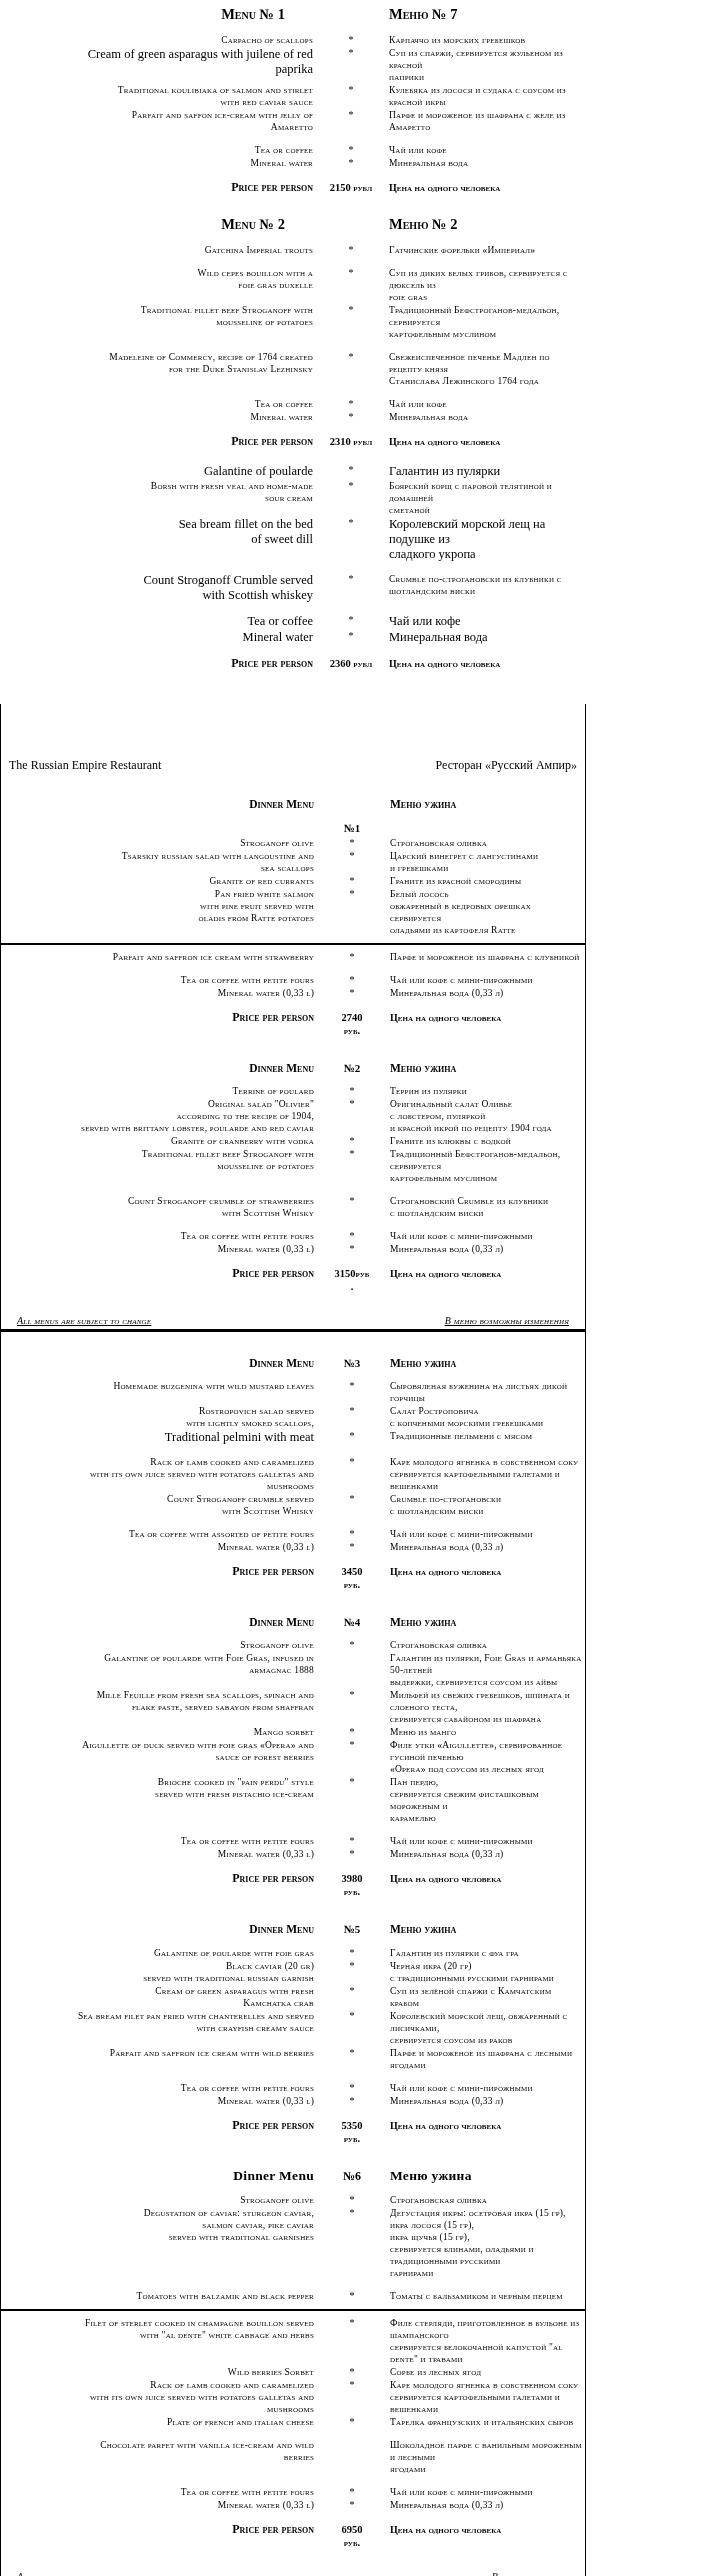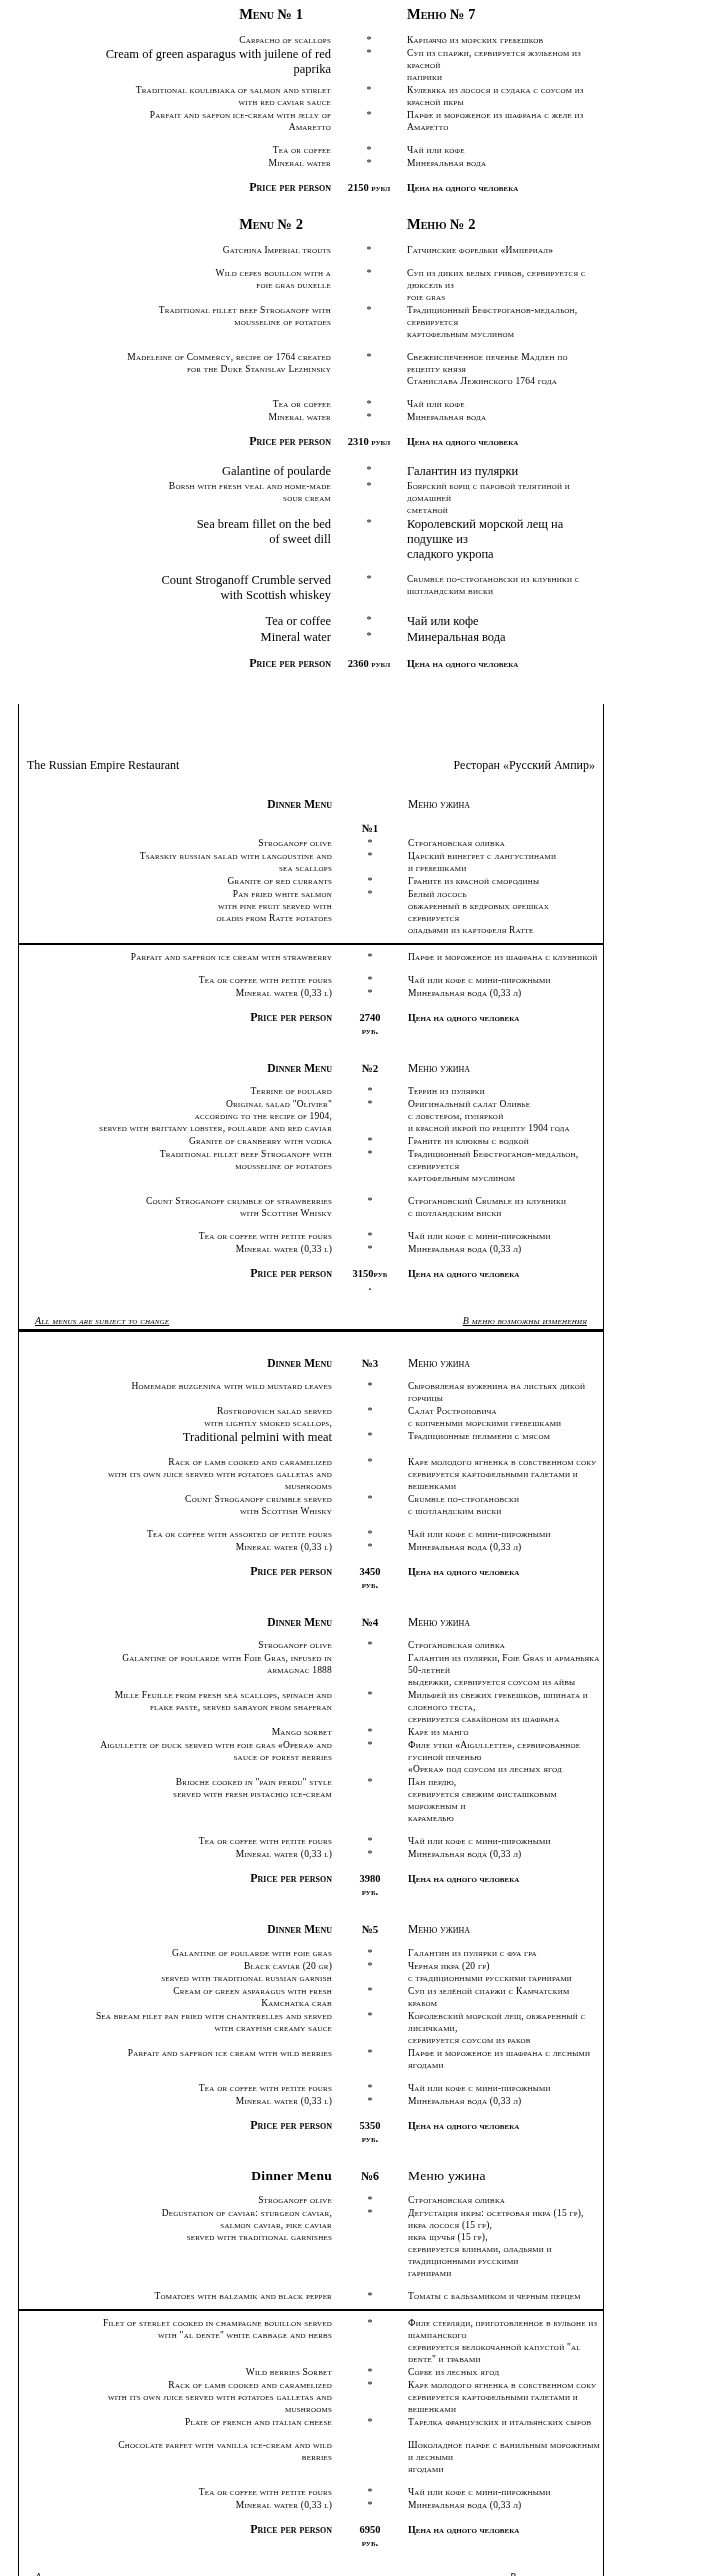--- a/index.html
+++ b/index.html
@@ -1,21 +1,21 @@
 <!DOCTYPE html>
 <html><head>
 <meta charset="utf-8">
 <style>
   html,body{margin:0;padding:0;}
   body{
     width:703px;height:2576px;background:#ffffff;color:#000;
     font-family:"Liberation Serif","DejaVu Serif",serif;
     position:relative;overflow:hidden;
   }
-  .section{position:absolute;left:18px;width:586px;box-sizing:border-box;overflow:hidden;background:#fff;}
+  .section{position:absolute;left:0;width:586px;box-sizing:border-box;overflow:hidden;background:#fff;}
   #page1{top:0;height:704px;}
   #page2{top:704px;height:629px;border-left:1px solid #000;border-right:1px solid #000;border-bottom:4px solid #000;}
   #page3{top:1332px;height:1244px;border-left:1px solid #000;border-right:1px solid #000;}
 
   .row{display:grid;grid-template-columns:317px 68px 1fr;align-items:start;}
   .item-row{margin:1px 0;}
   .item-row.gap{margin-top:11px;}
 
   .en{text-align:right;padding-right:4px;white-space:pre-line;
       font-variant:small-caps;font-size:9.5px;line-height:12px;letter-spacing:0.2px;}
@@ -25,21 +25,21 @@
   .mid{text-align:center;font-size:10px;line-height:12px;}
 
   .menu-header{margin-top:22px;margin-bottom:12px;}
   .menu-header.first{margin-top:6px;}
   .banquet-title-en{font-variant:small-caps;font-weight:bold;font-size:14.5px;line-height:16px;
       text-align:right;padding-right:32px;}
   .banquet-title-ru{font-variant:small-caps;font-weight:bold;font-size:14.5px;line-height:16px;padding-left:4px;}
   .dinner-header{margin-top:24px;margin-bottom:10px;}
   .dinner-title-en{font-variant:small-caps;font-weight:bold;font-size:11.5px;line-height:14px;
       text-align:right;padding-right:4px;}
-  .dinner-title-ru{font-variant:small-caps;font-weight:normal;font-size:11.5px;line-height:14px;padding-left:4px;}
+  .dinner-title-ru{font-variant:small-caps;font-weight:bold;font-size:11.5px;line-height:14px;padding-left:4px;}
   .dinner-number{font-weight:bold;font-size:11px;line-height:14px;text-align:center;}
   .number-below{margin:1px 0 2px 0;}
   .plain-header .dinner-title-en,.plain-header .dinner-title-ru{
       font-variant:normal;font-size:13.5px;letter-spacing:0.3px;}
   .plain-header .dinner-number{font-size:12px;}
 
   .price-row{margin-top:12px;margin-bottom:16px;}
   .price-en{font-variant:small-caps;font-weight:bold;font-size:12px;line-height:13px;
       text-align:right;padding-right:4px;}
   .price-val{font-variant:small-caps;font-weight:bold;font-size:10.5px;line-height:13px;
@@ -394,21 +394,21 @@
       <div class="row item-row">
         <div class="en">Mille Feuille from fresh sea scallops, spinach and
 flake paste, served sabayon from shaffran</div>
         <div class="mid">*</div>
         <div class="ru">Мильфей из свежих гребешков, шпината и слоеного теста,
 сервируется сабайоном из шафрана</div>
       </div>
       <div class="row item-row">
         <div class="en">Mango sorbet</div>
         <div class="mid">*</div>
-        <div class="ru">Каре из манго</div>
+        <div class="ru">Меню из манго</div>
       </div>
       <div class="row item-row">
         <div class="en">Aigullette of duck served with foie gras «Opera» and
 sauce of forest berries</div>
         <div class="mid">*</div>
         <div class="ru">Филе утки «Aigullette», сервированное гусиной печенью
 «Opera» под соусом из лесных ягод</div>
       </div>
       <div class="row item-row">
         <div class="en">Brioche cooked in "pain perdu" style

